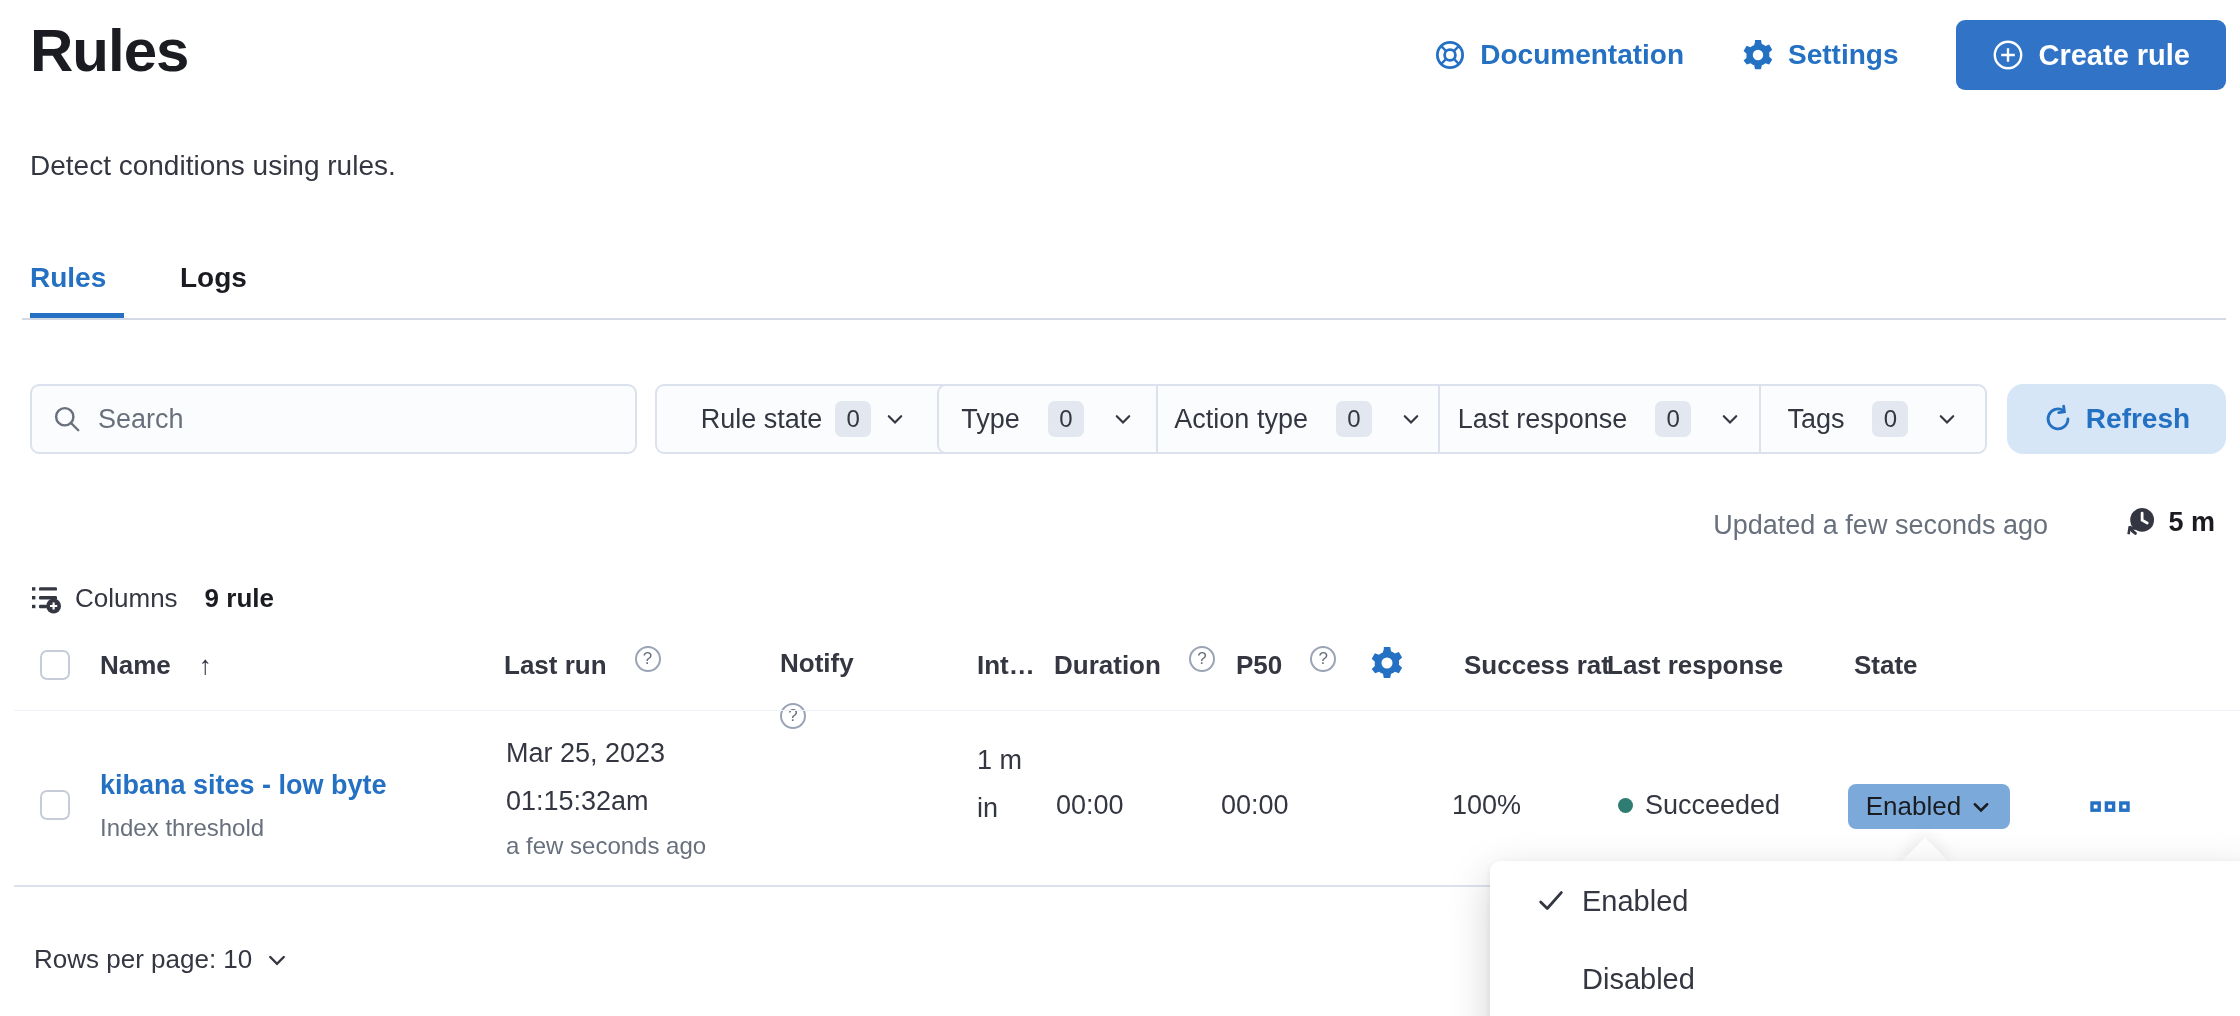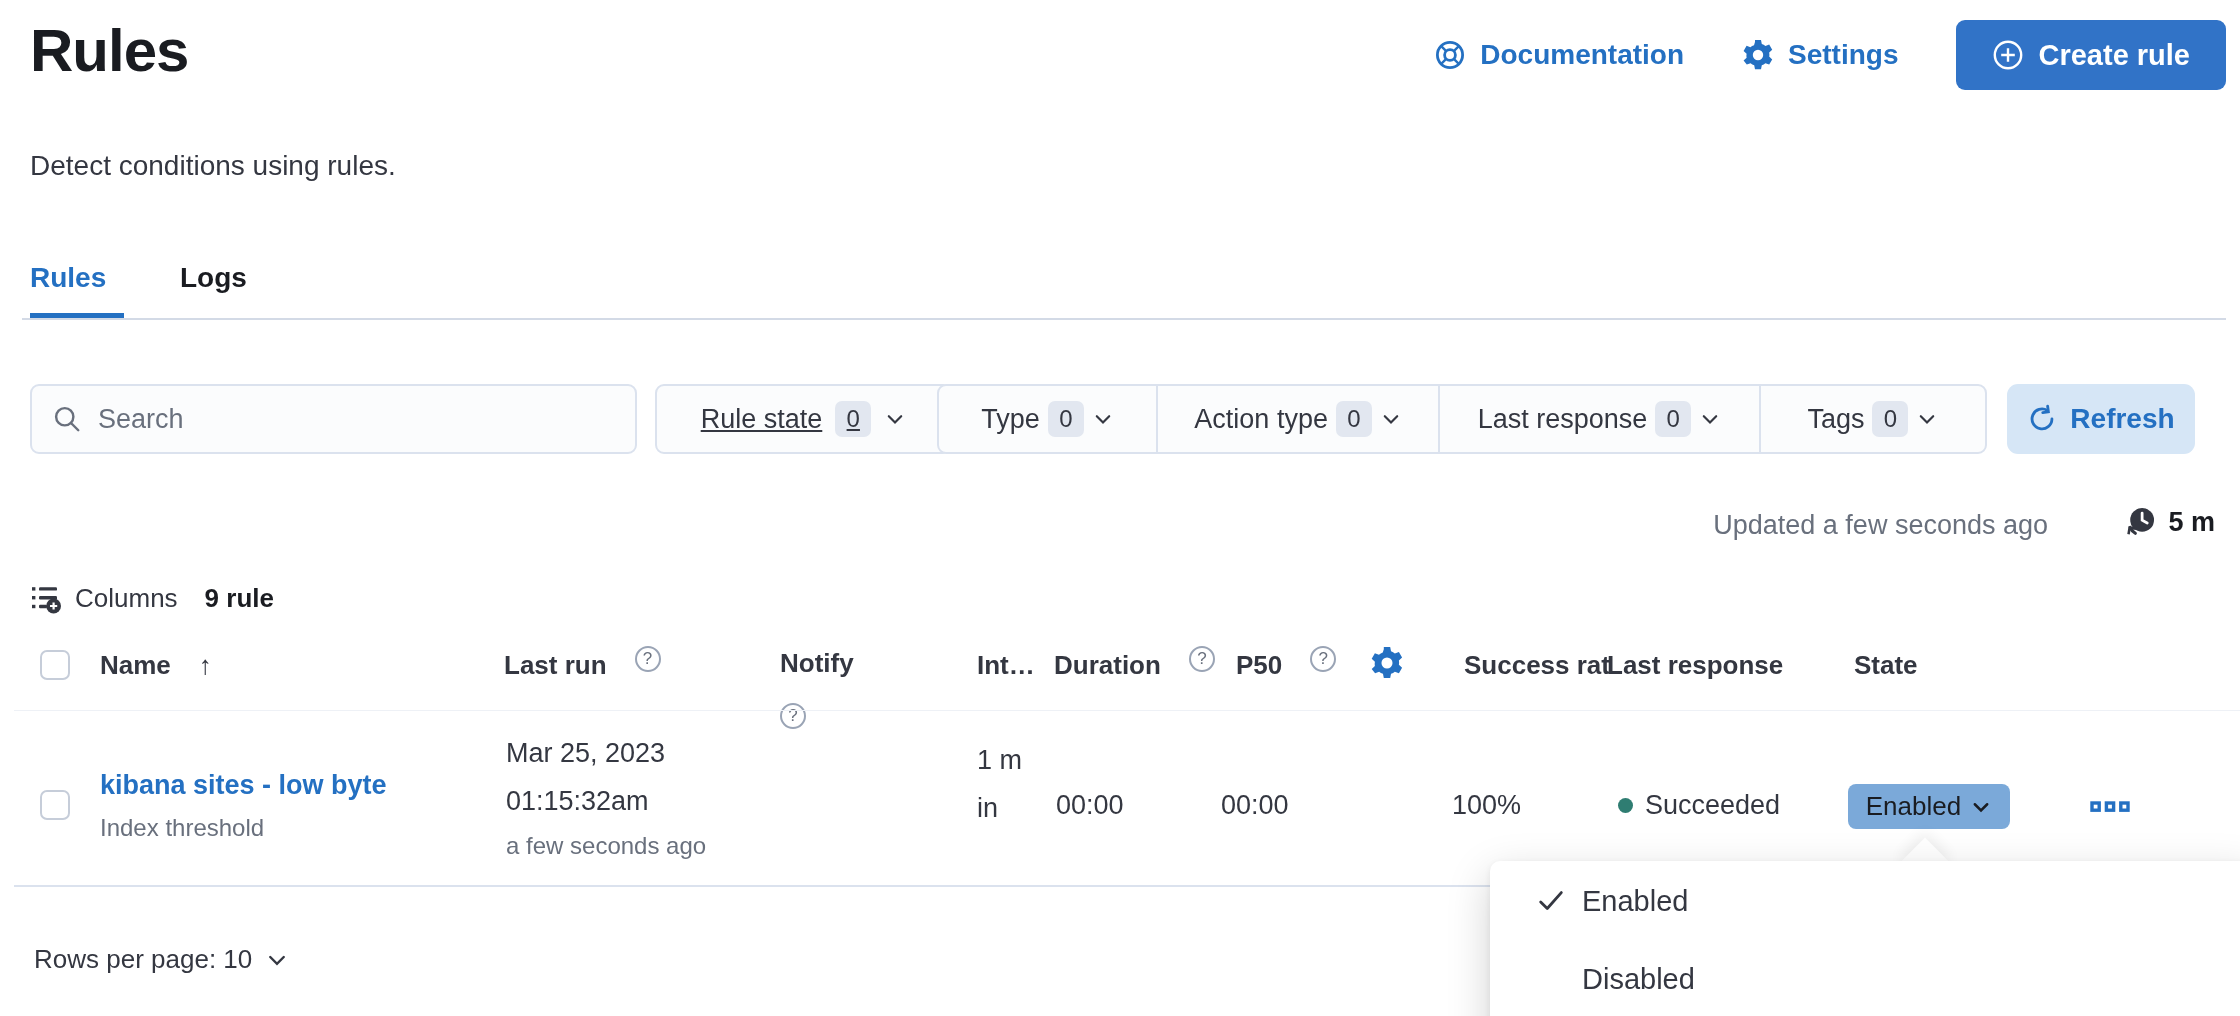--- a/index.html
+++ b/index.html
@@ -23,32 +23,32 @@
   .tab-logs { left:180px; color:#1a1c21; }
   .tab-underline { position:absolute; left:30px; top:313px; width:94px; height:6px; background:#2470C2; }
 
   
   .filterbar { position:absolute; left:0; top:384px; width:2240px; height:70px; }
   .search-box { position:absolute; left:30px; top:0; width:607px; height:70px; background:#fbfcfd;
                 border:2px solid #dbe2ee; border-radius:9px; display:flex; align-items:center; padding:0 20px; gap:16px; }
   .search-box input { flex:1; border:none; outline:none; background:transparent; font-family:inherit; font-size:27px; color:#343741; }
   .search-box input::placeholder { color:#69707d; }
   .filter-pill { position:absolute; top:0; height:70px; background:#fbfcfd; border:2px solid #dbe2ee; border-radius:9px; }
-  .rule-state { left:655px; width:297px;text-decoration:underline; }
+  .rule-state { left:655px; width:297px; }
   .filter-group { position:absolute; left:937px; top:0; width:1050px; height:70px; background:#fbfcfd;
                   border:2px solid #dbe2ee; border-radius:9px; display:flex; }
-  .filter-seg { display:flex; align-items:center; justify-content:center; gap:8px; border-right:2px solid #dbe2ee;
+  .filter-seg { display:flex; align-items:center; justify-content:center; gap:28px; border-right:2px solid #dbe2ee;
                 font-size:27px; font-weight:500; color:#343741; cursor:pointer;text-align:right; }
   .filter-seg:last-child { border-right:none; }
   .filter-inner { width:100%; height:100%; display:flex; align-items:center; justify-content:center; gap:13px;
                   font-size:27px; font-weight:500; color:#343741; cursor:pointer; background:none; border:none; font-family:inherit; }
   .count-badge { background:#e2e7f0; color:#343741; border-radius:7px; min-width:36px; height:36px;
                  display:inline-flex; align-items:center; justify-content:center; font-size:24px; font-weight:500; padding:0 8px; }
-  .refresh-btn { position:absolute; left:2007px; top:0; width:188px; height:70px; background:#D6E6F6; border:none;
-                 border-radius:11px; display:flex; align-items:center; justify-content:center; gap:13px;
+  .refresh-btn { position:absolute; left:2007px; top:0; width:219px; height:70px; background:#D6E6F6; border:none;
+                 border-radius:16px; display:flex; align-items:center; justify-content:center; gap:13px;
                  color:#2470C2; font-family:inherit; font-size:28px; font-weight:600; cursor:pointer; }
 
   
   .status-row { position:absolute; left:30px; top:508px; display:flex; align-items:center; gap:14px; height:34px; }
   .status-item { display:flex; align-items:center; gap:13px; font-size:27px; color:#343741; }
   .dot { width:15px; height:15px; border-radius:50%; display:inline-block; }
   .updated-text { position:absolute; right:192px; top:510px; font-size:27px; color:#69707d; }
   .interval-wrap { position:absolute; right:25px; top:505px; display:flex; align-items:center; gap:11px;
                    font-size:27px; font-weight:700; color:#1a1c21; cursor:pointer; }
 

